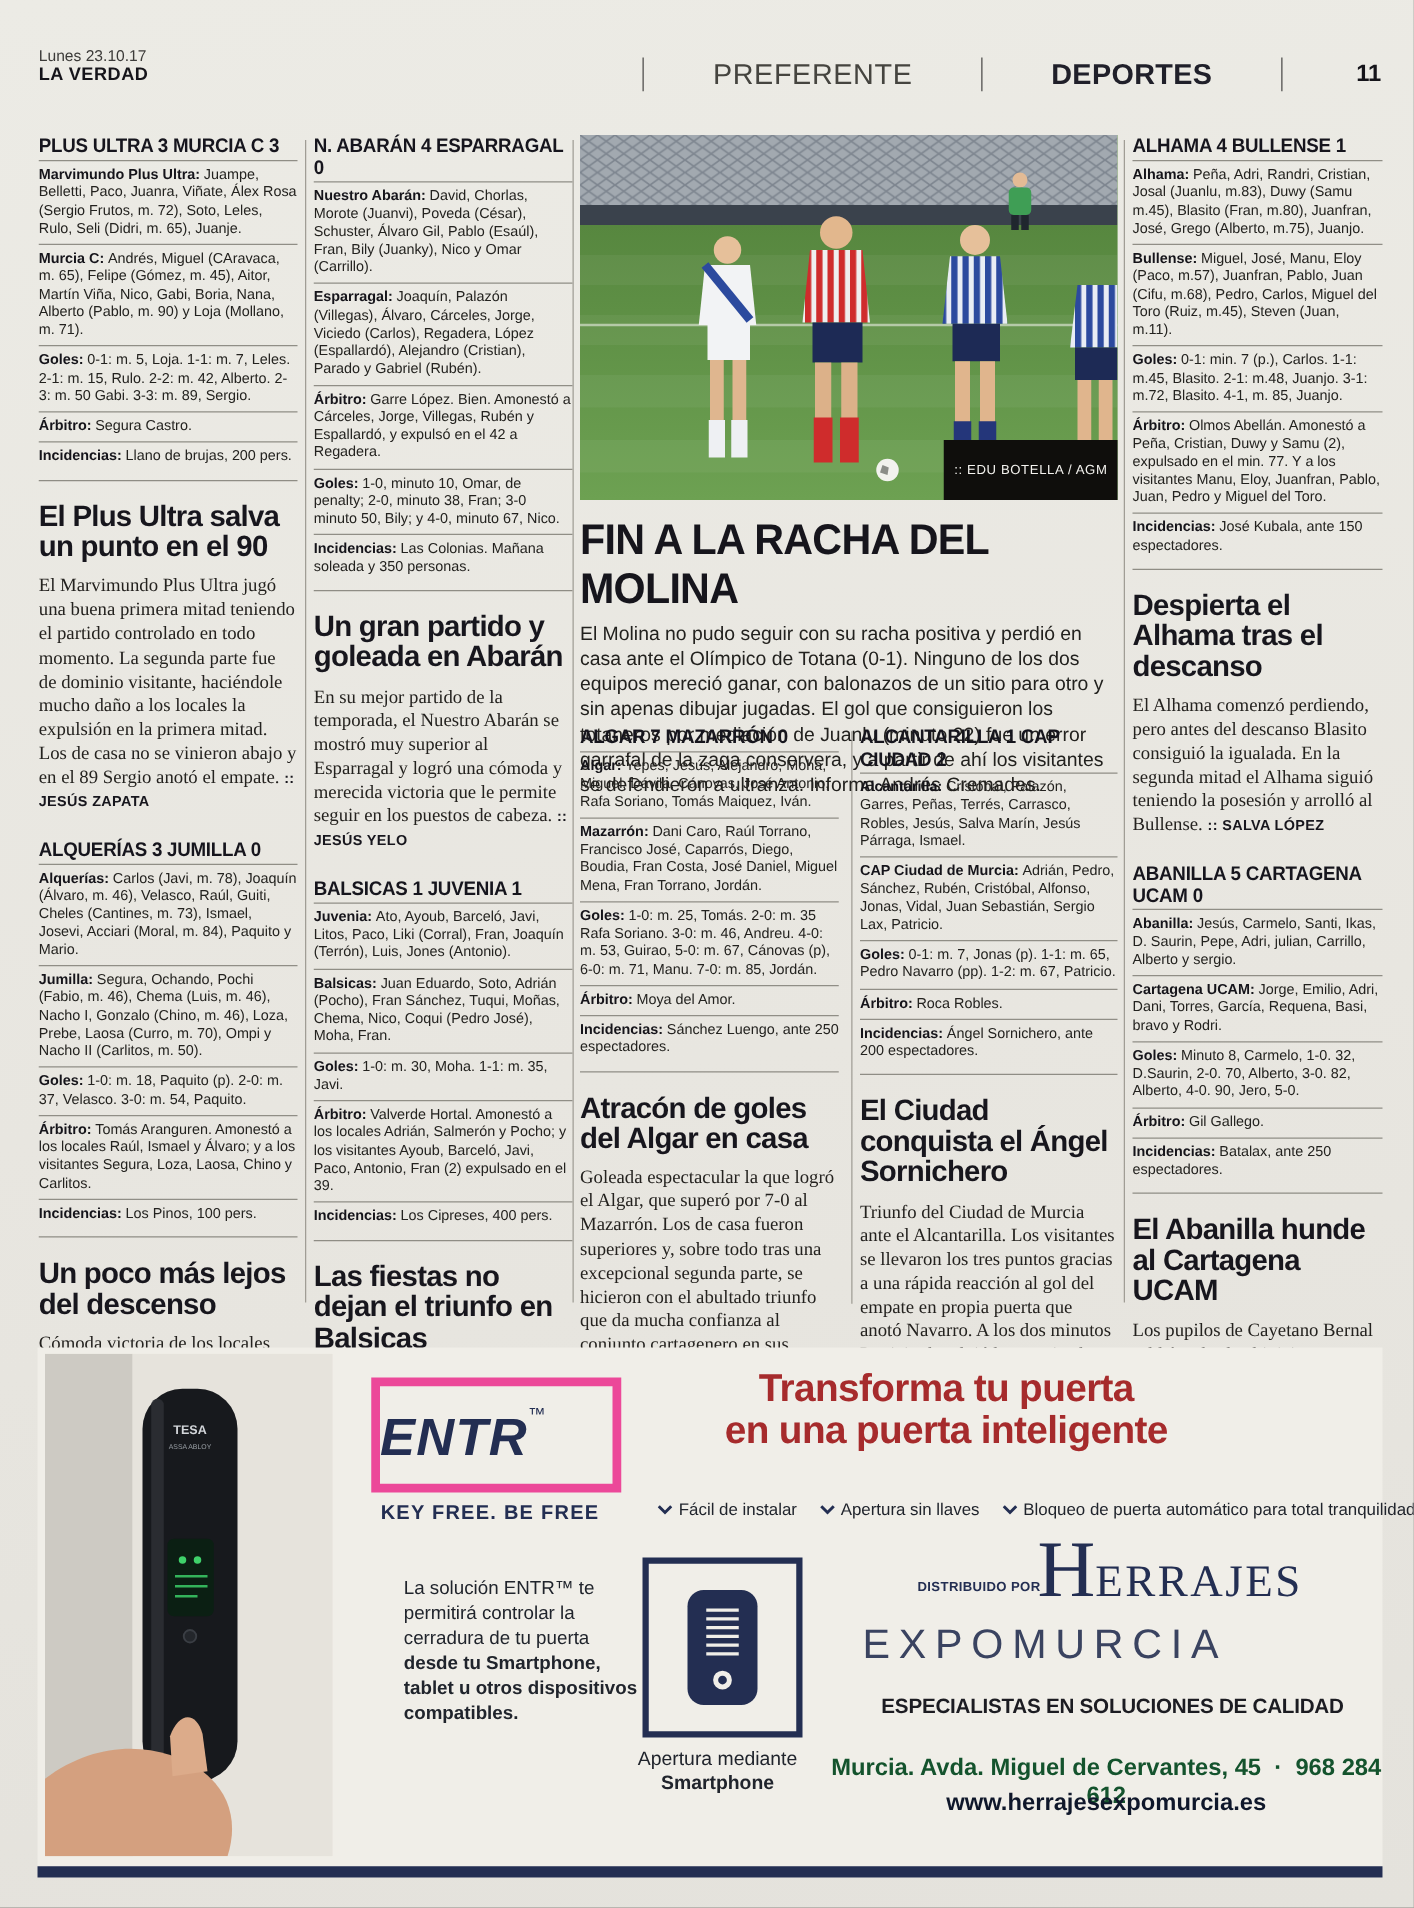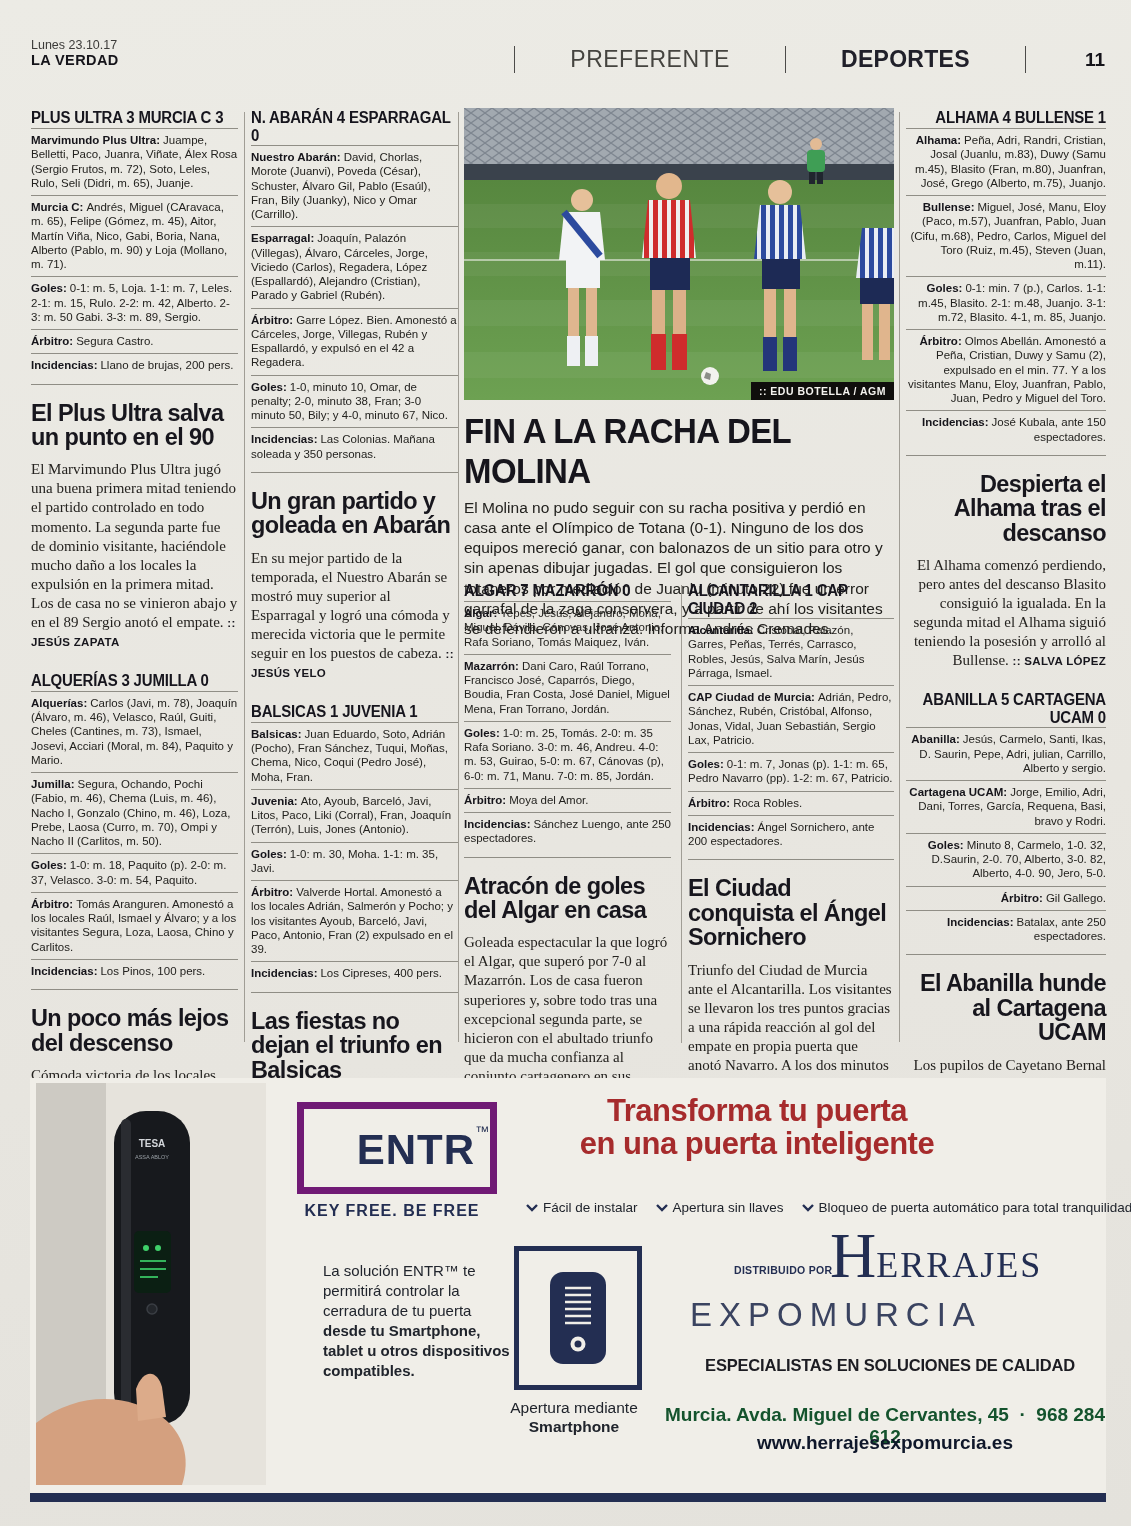--- a/index.html
+++ b/index.html
@@ -17,21 +17,21 @@
   .hdr-sec1 { font-size:23px; font-weight:800; color:#20202a; letter-spacing:.3px; }
   .hdr-page { font-size:19px; font-weight:800; color:#15141a; margin-left:4px; }
 
   
   .col { position:absolute; top:108px; }
   #col1 { left:31px;  width:207px; }
   #col2 { left:251px; width:207px; }
   #center { left:464px; top:108px; width:430px; position:absolute; }
   #col3 { left:464px; top:581px; width:207px; position:absolute; }
   #col4 { left:688px; top:581px; width:206px; position:absolute; }
-  #col5 { left:906px; width:200px;text-align:right; }
+  #col5 { left:906px; width:200px; }
   .vrule { position:absolute; width:1px; background:#a09d95; }
   #vr1 { left:244px; top:112px; height:930px; }
   #vr2 { left:458px; top:112px; height:930px; }
   #vr3 { left:681px; top:585px; height:458px; }
   #vr4 { left:899px; top:112px; height:930px; }
 
   
   .score-box { border-bottom:1px solid #8f8d85; margin-bottom:16px; padding-bottom:6px; }
   .score-title { margin:0 0 3px; font-size:15px; font-weight:800; letter-spacing:-.2px;
                  color:#16151d; transform:scaleY(1.05); transform-origin:left top; }
@@ -45,32 +45,32 @@
                 font-weight:800; color:#17161d; }
   .article p { margin:0; font-family:"Liberation Serif","DejaVu Serif",serif;
                font-size:15px; line-height:1.27; color:#24221f; }
   .byline { font-family:"Liberation Sans",sans-serif; font-size:11.5px; font-weight:800;
             letter-spacing:.3px; color:#17161d; }
 
   
   .photo { position:relative; width:430px; height:292px; background:#6a9a50; }
   .photo svg { display:block; }
   .photo-caption { position:absolute; right:0; bottom:0; background:#0f0e0c; color:#f4f3ef;
-                   font-size:10.5px; font-weight:700; letter-spacing:.5px; padding:3px 8px; }
+                   font-size:10.5px; font-weight:400; letter-spacing:.5px; padding:18px 8px; }
   #center h1 { margin:12px 0 10px; font-size:33px; font-weight:800; letter-spacing:-.6px;
                color:#16151c; transform:scaleY(1.04); transform-origin:left top; }
   #center .lead { margin:0; font-size:15.5px; line-height:1.3; color:#22211e; }
 
   
   .ad { position:absolute; left:30px; top:1078px; width:1076px; height:424px;
         background:#f0eee8; }
   .ad-bottombar { position:absolute; left:0; right:0; bottom:0; height:9px; background:#232e52; }
   .ad-photo { position:absolute; left:6px; top:5px; width:230px; height:402px; }
   .entr-box { position:absolute; left:267px; top:24px; width:186px; height:78px;
-              border:7px solid #701a75; display:flex; align-items:center; justify-content:flex-end; }
+              border:7px solid #ec4899; display:flex; align-items:center; justify-content:flex-start;font-style:italic; }
   .entr-logo { font-size:42px; font-weight:800; color:#232e52; letter-spacing:1px; }
   .entr-logo sup { font-size:14px; font-weight:400; vertical-align:28px; }
   .entr-tagline { position:absolute; left:257px; top:124px; width:210px; text-align:center;
                   font-size:16px; font-weight:800; color:#232e52; letter-spacing:1px; }
   .entr-para { position:absolute; left:293px; top:168px; width:188px;
                font-size:15px; line-height:1.34; color:#20242c; }
   .entr-para b { font-weight:800; }
   .phone-box { position:absolute; left:484px; top:168px; width:118px; height:134px;
                border:5px solid #232e52; display:flex; align-items:center; justify-content:center; }
   .phone-caption { position:absolute; left:449px; top:320px; width:190px; text-align:center;
@@ -157,22 +157,22 @@
       <p class="srow"><b>Árbitro:</b><span>Garre López. Bien. Amonestó a Cárceles, Jorge, Villegas, Rubén y Espallardó, y expulsó en el 42 a Regadera.</span></p>
       <p class="srow"><b>Goles:</b><span>1-0, minuto 10, Omar, de penalty; 2-0, minuto 38, Fran; 3-0 minuto 50, Bily; y 4-0, minuto 67, Nico.</span></p>
       <p class="srow"><b>Incidencias:</b><span>Las Colonias. Mañana soleada y 350 personas.</span></p>
     </section>
     <article class="article">
       <h2>Un gran partido y goleada en Abarán</h2>
       <p><span>En su mejor partido de la temporada, el Nuestro Abarán se mostró muy superior al Esparragal y logró una cómoda y merecida victoria que le permite seguir en los puestos de cabeza.</span> <span class="byline">:: JESÚS YELO</span></p>
     </article>
     <section class="score-box">
       <h3 class="score-title">BALSICAS 1 JUVENIA 1</h3>
+      <p class="srow"><b>Juvenia:</b><span>Ato, Ayoub, Barceló, Javi, Litos, Paco, Liki (Corral), Fran, Joaquín (Terrón), Luis, Jones (Antonio).</span></p>
       <p class="srow"><b>Balsicas:</b><span>Juan Eduardo, Soto, Adrián (Pocho), Fran Sánchez, Tuqui, Moñas, Chema, Nico, Coqui (Pedro José), Moha, Fran.</span></p>
-      <p class="srow"><b>Juvenia:</b><span>Ato, Ayoub, Barceló, Javi, Litos, Paco, Liki (Corral), Fran, Joaquín (Terrón), Luis, Jones (Antonio).</span></p>
       <p class="srow"><b>Goles:</b><span>1-0: m. 30, Moha. 1-1: m. 35, Javi.</span></p>
       <p class="srow"><b>Árbitro:</b><span>Valverde Hortal. Amonestó a los locales Adrián, Salmerón y Pocho; y los visitantes Ayoub, Barceló, Javi, Paco, Antonio, Fran (2) expulsado en el 39.</span></p>
       <p class="srow"><b>Incidencias:</b><span>Los Cipreses, 400 pers.</span></p>
     </section>
     <article class="article">
       <h2>Las fiestas no dejan el triunfo en Balsicas</h2>
       <p><span>Partido disputado en la primera mitad, en el que el Balsicas se adelantó en el marcador, pero a los cinco minutos el Juvenia igualó, dejando el 1-1. En el segundo tiempo los de casa fueron superiores, pero no lograron marcar ante un Juvenia en inferioridad, en un día festivo en la pedanía.</span> <span class="byline">:: AGUSTÍN GARCÍA</span></p>
     </article>
   </div>
 

